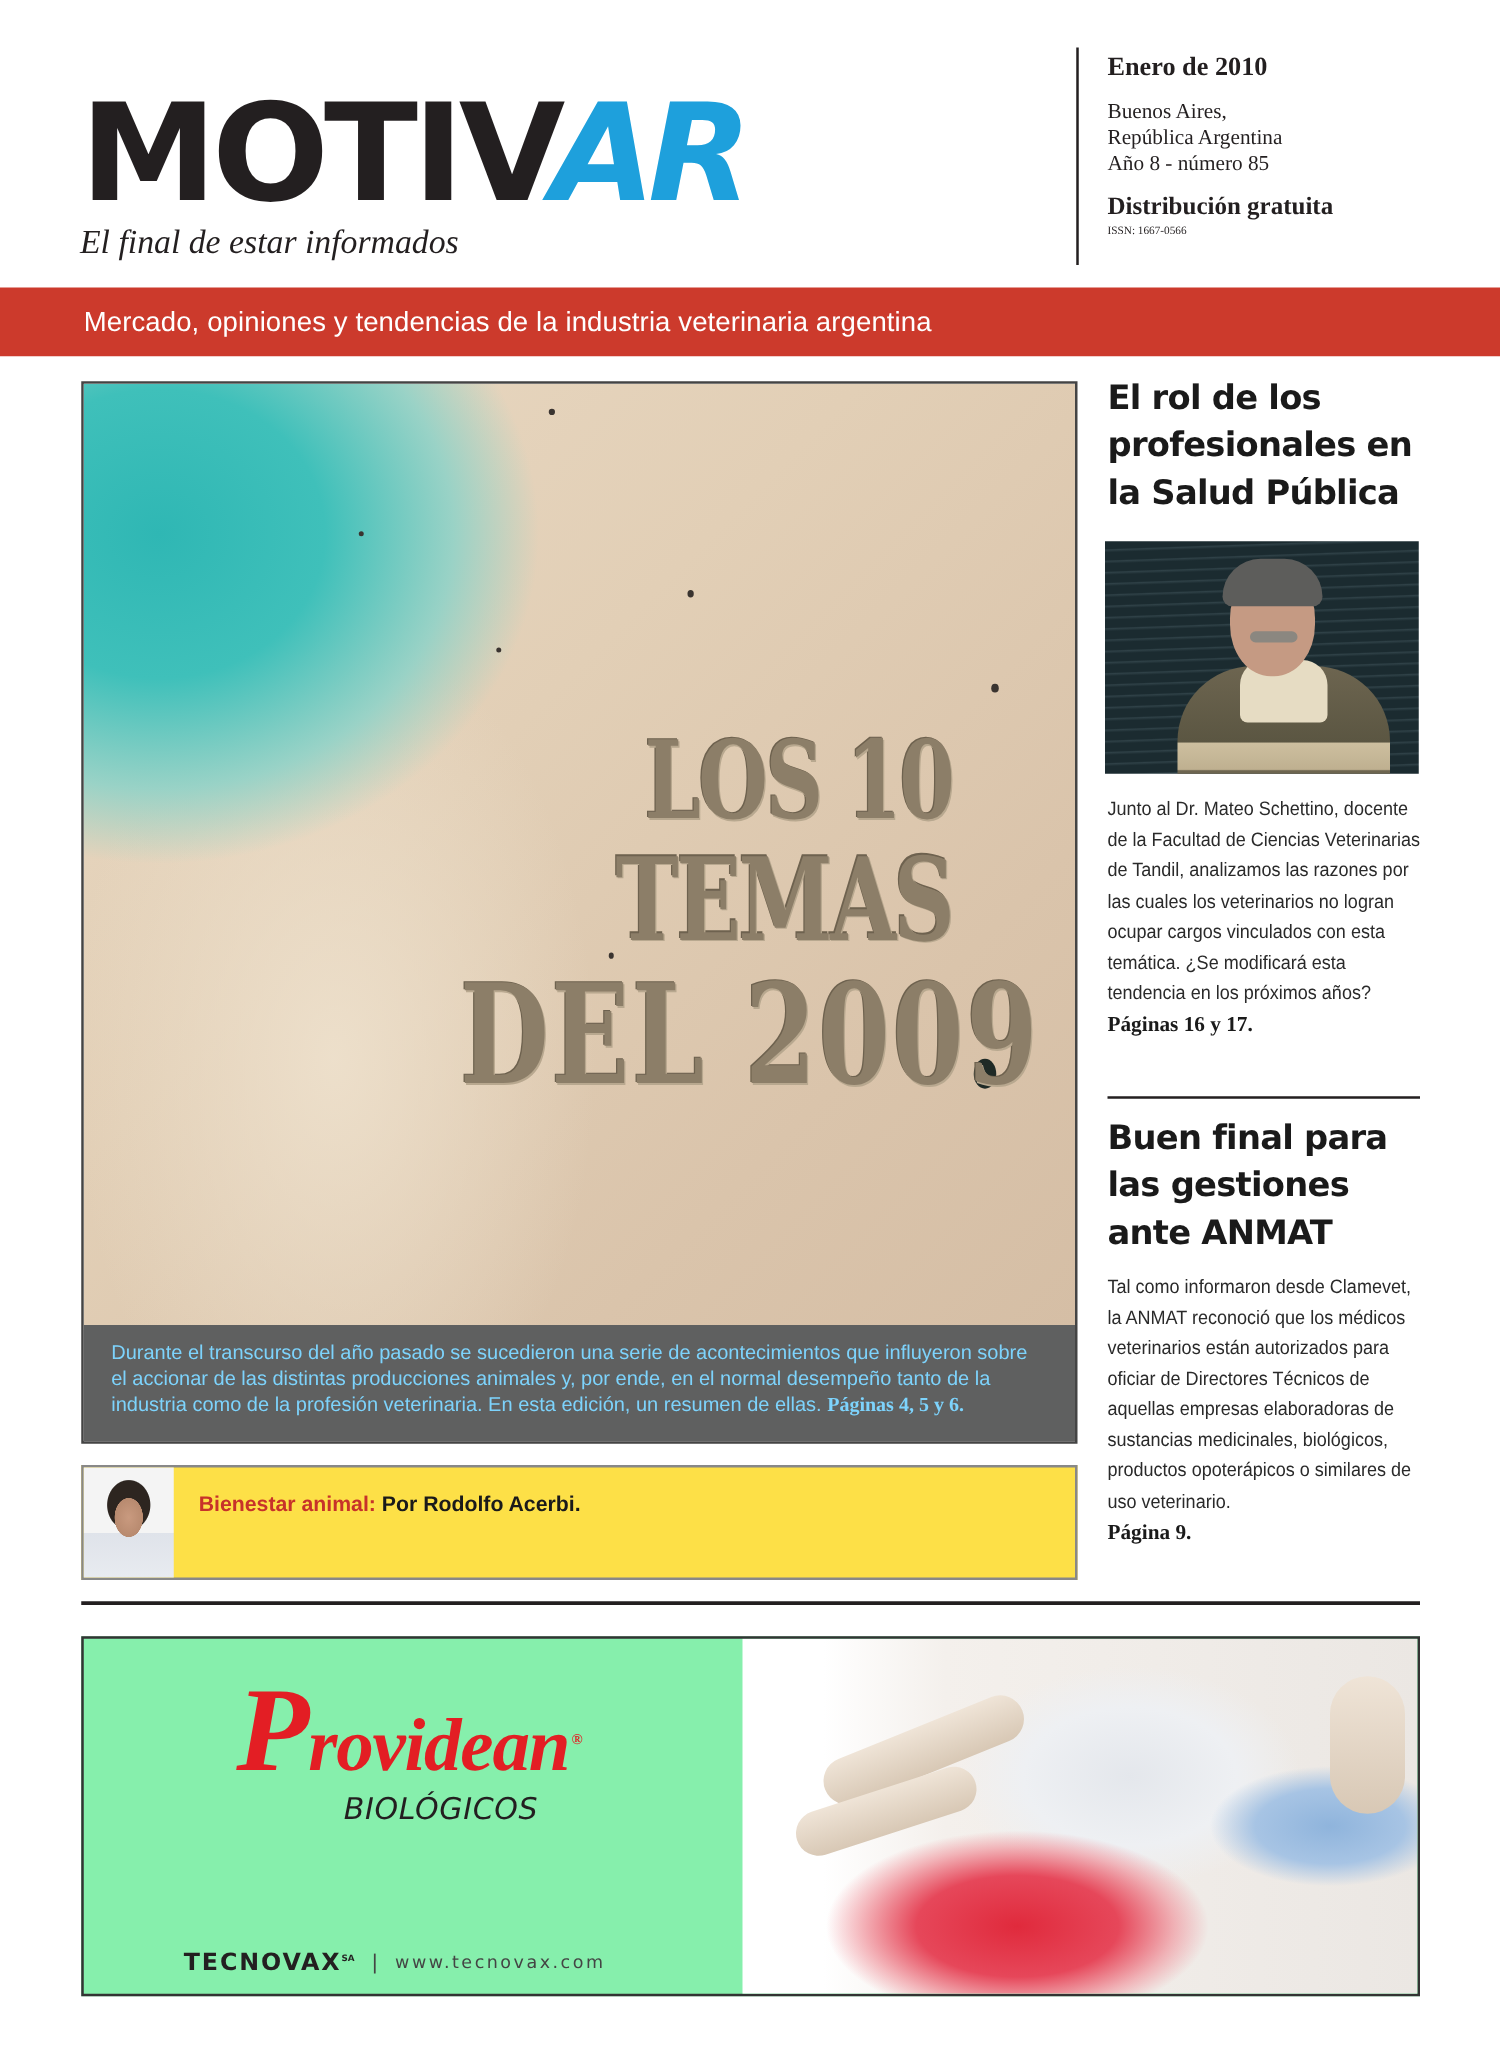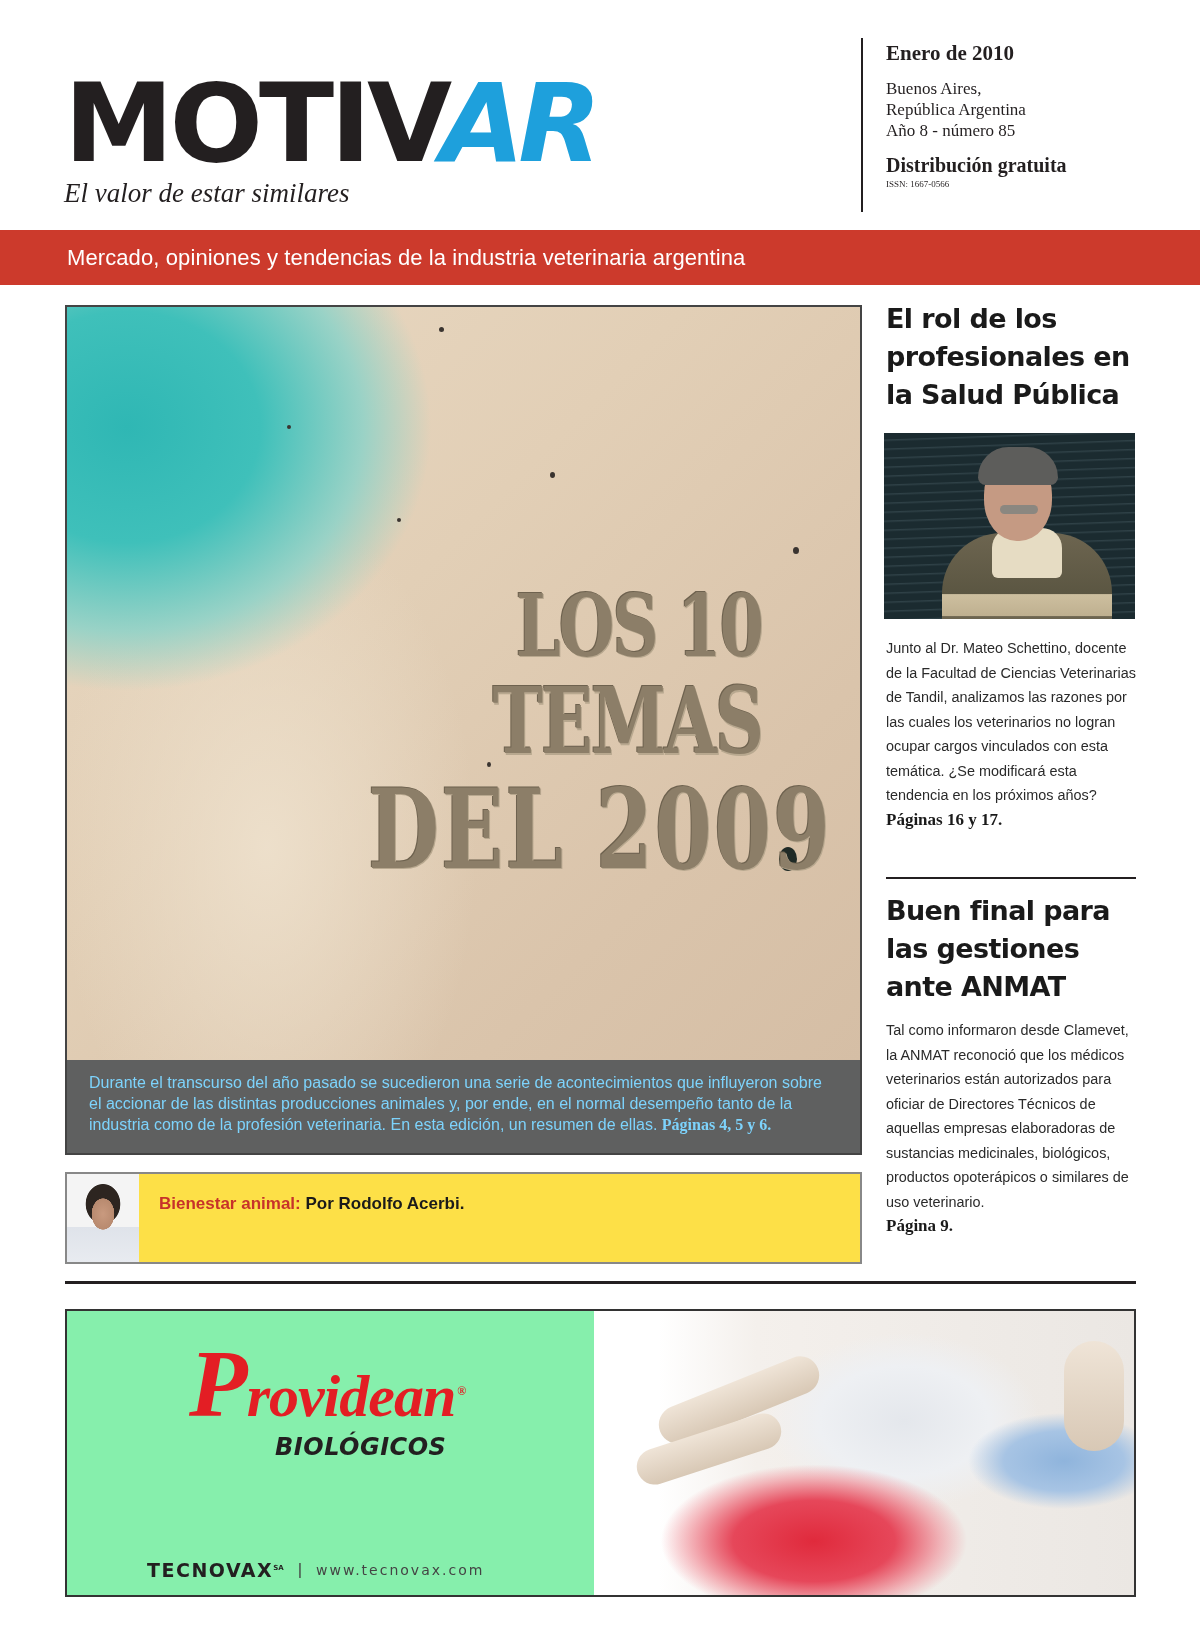--- a/index.html
+++ b/index.html
@@ -78,36 +78,36 @@
       radial-gradient(ellipse 180px 90px at 220px 230px, #e02a3c 0%, #e6475a 45%, rgba(240,140,150,0.6) 70%, rgba(255,255,255,0) 85%),
       radial-gradient(ellipse 120px 60px at 470px 150px, #8fb4dc 0%, #a7c4e4 50%, rgba(255,255,255,0) 80%),
       radial-gradient(ellipse 170px 110px at 310px 110px, #e4e7ec 0%, #eef0f3 50%, rgba(255,255,255,0) 80%),
       linear-gradient(90deg, #ffffff 0%, #ffffff 12%, #f4f0ec 30%, #ebe7e3 100%);
   }
   .ad-finger { position: absolute; border-radius: 40px; background: linear-gradient(180deg, #efe4d7, #d8c8b5); }
   .ad-brand { position: absolute; left: 122px; top: 38px; }
   .ad-brand-name { font-family: "Liberation Serif", serif; font-style: italic; font-weight: bold; font-size: 60px; color: #e31e24; letter-spacing: -1px; }
   .ad-brand-name .big-p { font-size: 96px; line-height: 70px; }
   .ad-reg { font-size: 12px; color: #e31e24; vertical-align: super; margin-left: 2px; }
-  .ad-brand-sub { position: absolute; left: 86px; top: 84px; font-family: "DejaVu Sans", sans-serif; font-weight: bold; font-style: italic; font-size: 24px; color: #231f20; letter-spacing: 0.5px; }
+  .ad-brand-sub { position: absolute; left: 86px; top: 84px; font-family: "DejaVu Sans", sans-serif; font-weight: normal; font-style: italic; font-size: 24px; color: #231f20; letter-spacing: 0.5px; }
   .ad-slogan { position: absolute; left: 60px; top: 192px; font-family: "DejaVu Sans", sans-serif; font-size: 17px; font-weight: 600; color: #231f20; letter-spacing: 0.2px; }
   .ad-footer { position: absolute; left: 80px; top: 248px; display: flex; align-items: center; gap: 14px; }
   .ad-company { font-family: "DejaVu Sans", sans-serif; font-weight: 900; font-size: 19px; color: #231f20; letter-spacing: 1.5px; }
   .ad-company sup { font-size: 7px; font-weight: bold; letter-spacing: 0; }
   .ad-sep { font-size: 17px; color: #444; }
   .ad-url { font-family: "DejaVu Sans", sans-serif; font-size: 14px; color: #444; letter-spacing: 2px; }
 </style>
 </head>
 <body>
 
 <div class="logo">
   <span class="logo-main">MOTIV</span>
     <span class="logo-accent">AR</span>
 </div>
-<div class="tagline">El valor de estar similares</div>
+<div class="tagline">El final de estar informados</div>
 
 <div class="issue-rule"></div>
 <div class="issue">
   <div class="issue-date">Enero de 2010</div>
   <div class="issue-place">
     <div>Buenos Aires,</div>
     <div>República Argentina</div>
     <div>Año 8 - número 85</div>
   </div>
   <div class="issue-dist">Distribución gratuita</div>

